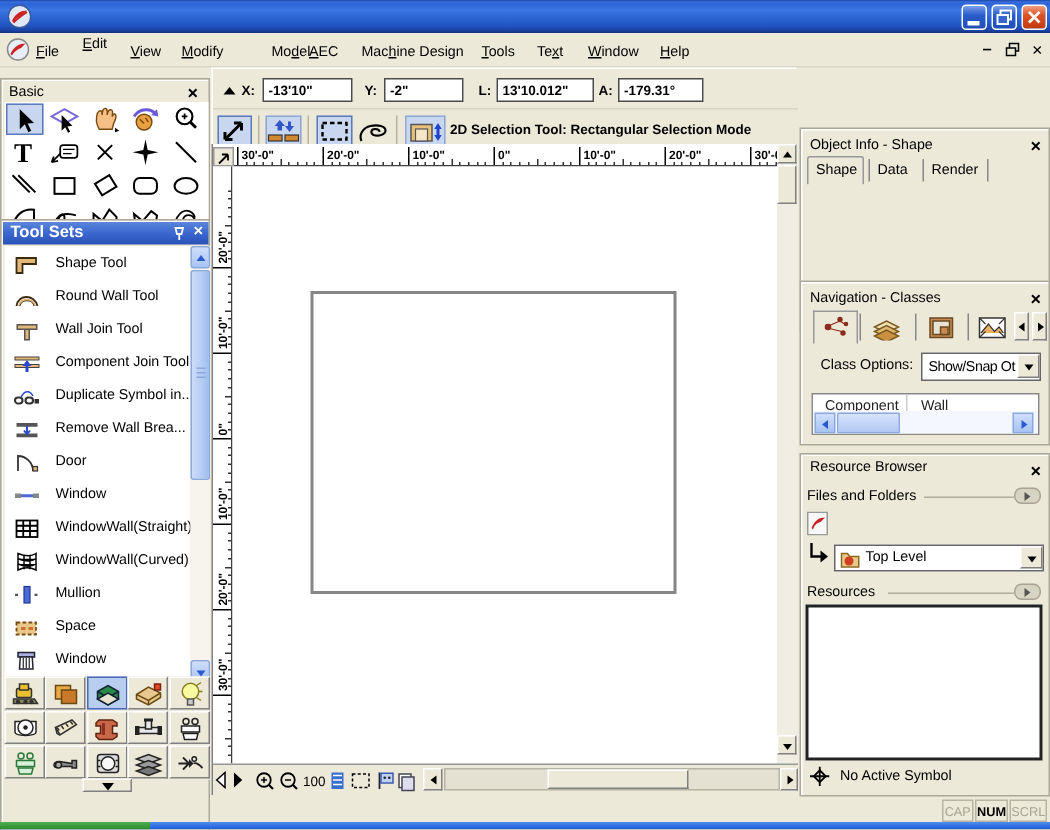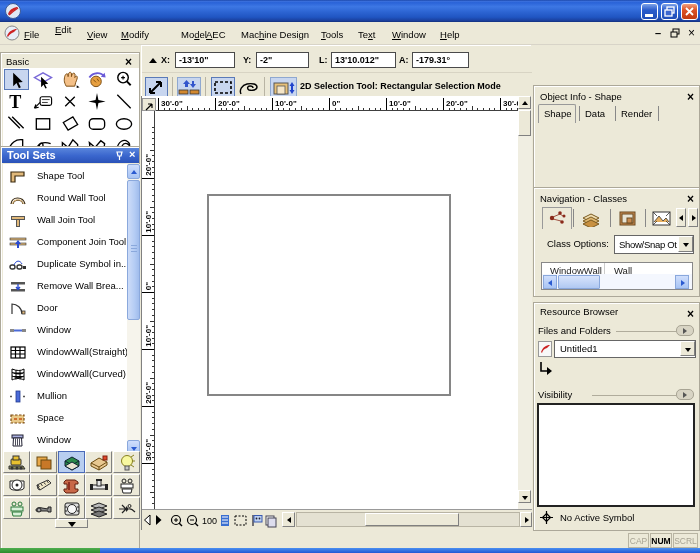--- a/index.html
+++ b/index.html
@@ -387,21 +387,21 @@
       </div>
   </div>
   <div class="abs t11" style="left:13px;top:50px;">Class Options:</div>
   <div class="abs sunk" style="left:80px;top:47px;width:80px;height:19px;border-color:#666;">
     <span class="t11" style="position:absolute;left:4px;top:3px;font-size:9.5px;letter-spacing:-0.3px;">Show/Snap Ot</span>
     <div class="abs raised" style="left:63px;top:0px;width:15px;height:16px;background:#ece9d8;">
         <div class="abs" style="left:4px;top:6px;width:0;height:0;border-left:3.5px solid transparent;border-right:3.5px solid transparent;border-top:4px solid #000;"></div>
       </div>
   </div>
   <div class="abs" style="left:7px;top:74px;width:152px;height:28px;background:#fff;border:1px solid #888;overflow:hidden;">
-    <span class="t11" style="position:absolute;left:8px;top:2px;color:#222;">WindowWall</span>
+    <span class="t11" style="position:absolute;left:8px;top:2px;color:#222;">Component</span>
     <span class="t11" style="position:absolute;left:72px;top:2px;color:#222;">Wall</span>
     <div class="abs" style="left:62px;top:0;width:1px;height:12px;background:#ccc;"></div>
     <div class="abs" style="left:0;top:11px;width:150px;height:16px;background:#f4f7fe;">
       <div class="abs" style="left:1px;top:1px;width:14px;height:14px;background:linear-gradient(180deg,#cfdefc,#a8c4f4);border:1px solid #8aa8dc;">
           <div class="abs" style="left:4px;top:4px;width:0;height:0;border-top:3.5px solid transparent;border-bottom:3.5px solid transparent;border-right:4.5px solid #2a5ad0;"></div>
         </div>
       <div class="abs" style="left:16px;top:1px;width:42px;height:14px;background:linear-gradient(180deg,#d8e4fc,#b0c8f2);border:1px solid #8aa8dc;border-radius:1px;"></div>
       <div class="abs" style="left:133px;top:1px;width:14px;height:14px;background:linear-gradient(180deg,#cfdefc,#a8c4f4);border:1px solid #8aa8dc;">
           <div class="abs" style="left:5px;top:4px;width:0;height:0;border-top:3.5px solid transparent;border-bottom:3.5px solid transparent;border-left:4.5px solid #2a5ad0;"></div>
         </div>
@@ -415,32 +415,36 @@
   <div class="abs t11" style="left:4px;top:22px;">Files and Folders</div>
   <div class="abs" style="left:82px;top:28px;width:60px;height:1px;background:#b0ac9c;"></div>
   <div class="abs" style="left:142px;top:22px;width:18px;height:11px;background:#d8d4c4;border:1px solid #a8a494;border-radius:5px;">
       <div class="abs" style="left:6px;top:2px;width:0;height:0;border-top:3px solid transparent;border-bottom:3px solid transparent;border-left:4px solid #555;"></div>
     </div>
 
   <svg class="abs" style="left:4px;top:38px" width="14" height="16" viewBox="0 0 14 16">
       <rect x="0.5" y="0.5" width="13" height="15" fill="#f8f8f8" stroke="#999"></rect>
       <path d="M3 11 C5 6,8 4,12 4 L9 7 C6 8,5 9,4 12 Z" fill="#cc2222"></path>
     </svg>
-  <div class="abs sunk" style="left:20px;top:37px;width:142px;height:18px;border-color:#666;">
-    <span class="t11" style="position:absolute;left:5px;top:2px;">Untitled1</span>
-    <div class="abs raised" style="left:125px;top:0px;width:15px;height:15px;background:#ece9d8;">
-        <div class="abs" style="left:4px;top:6px;width:0;height:0;border-left:3.5px solid transparent;border-right:3.5px solid transparent;border-top:4px solid #000;"></div>
-      </div>
-  </div>
 
   <svg class="abs" style="left:5px;top:59px" width="14" height="16" viewBox="0 0 14 16">
       <path d="M2 0 v9 h7" stroke="#000" stroke-width="1.6" fill="none"></path>
       <path d="M8 5 l5 4 -5 4 z" fill="#000"></path>
     </svg>
-  <div class="abs t11" style="left:4px;top:86px;">Visibility</div>
+  <div class="abs sunk" style="left:22px;top:60px;width:140px;height:18px;border-color:#666;">
+    <svg style="position:absolute;left:3px;top:2px" width="14" height="13" viewBox="0 0 14 13">
+        <path d="M1 3 h4 l1.5 2 h6 v7 h-11.5 z" fill="#e8c888" stroke="#8a6a20"></path>
+        <circle cx="6" cy="8" r="3" fill="#d04020"></circle>
+      </svg>
+    <span class="t11" style="position:absolute;left:20px;top:2px;">Top Level</span>
+    <div class="abs raised" style="left:123px;top:0px;width:15px;height:15px;background:#ece9d8;">
+        <div class="abs" style="left:4px;top:6px;width:0;height:0;border-left:3.5px solid transparent;border-right:3.5px solid transparent;border-top:4px solid #000;"></div>
+      </div>
+  </div>
+  <div class="abs t11" style="left:4px;top:86px;">Resources</div>
   <div class="abs" style="left:58px;top:92px;width:84px;height:1px;background:#b0ac9c;"></div>
   <div class="abs" style="left:142px;top:86px;width:18px;height:11px;background:#d8d4c4;border:1px solid #a8a494;border-radius:5px;">
       <div class="abs" style="left:6px;top:2px;width:0;height:0;border-top:3px solid transparent;border-bottom:3px solid transparent;border-left:4px solid #555;"></div>
     </div>
   <div class="abs" style="left:3px;top:100px;width:158px;height:104px;background:#fff;border:2px solid #222;"></div>
   <svg class="abs" style="left:6px;top:208px" width="13" height="13" viewBox="0 0 13 13">
       <path d="M6.5 0 L6.5 13 M0 6.5 L13 6.5" stroke="#000" stroke-width="1.2"></path>
       <path d="M6.5 2.5 L10.5 6.5 L6.5 10.5 L2.5 6.5 Z" fill="none" stroke="#000" stroke-width="1.2"></path>
     </svg>
   <div class="abs t11" style="left:26px;top:209px;">No Active Symbol</div>

